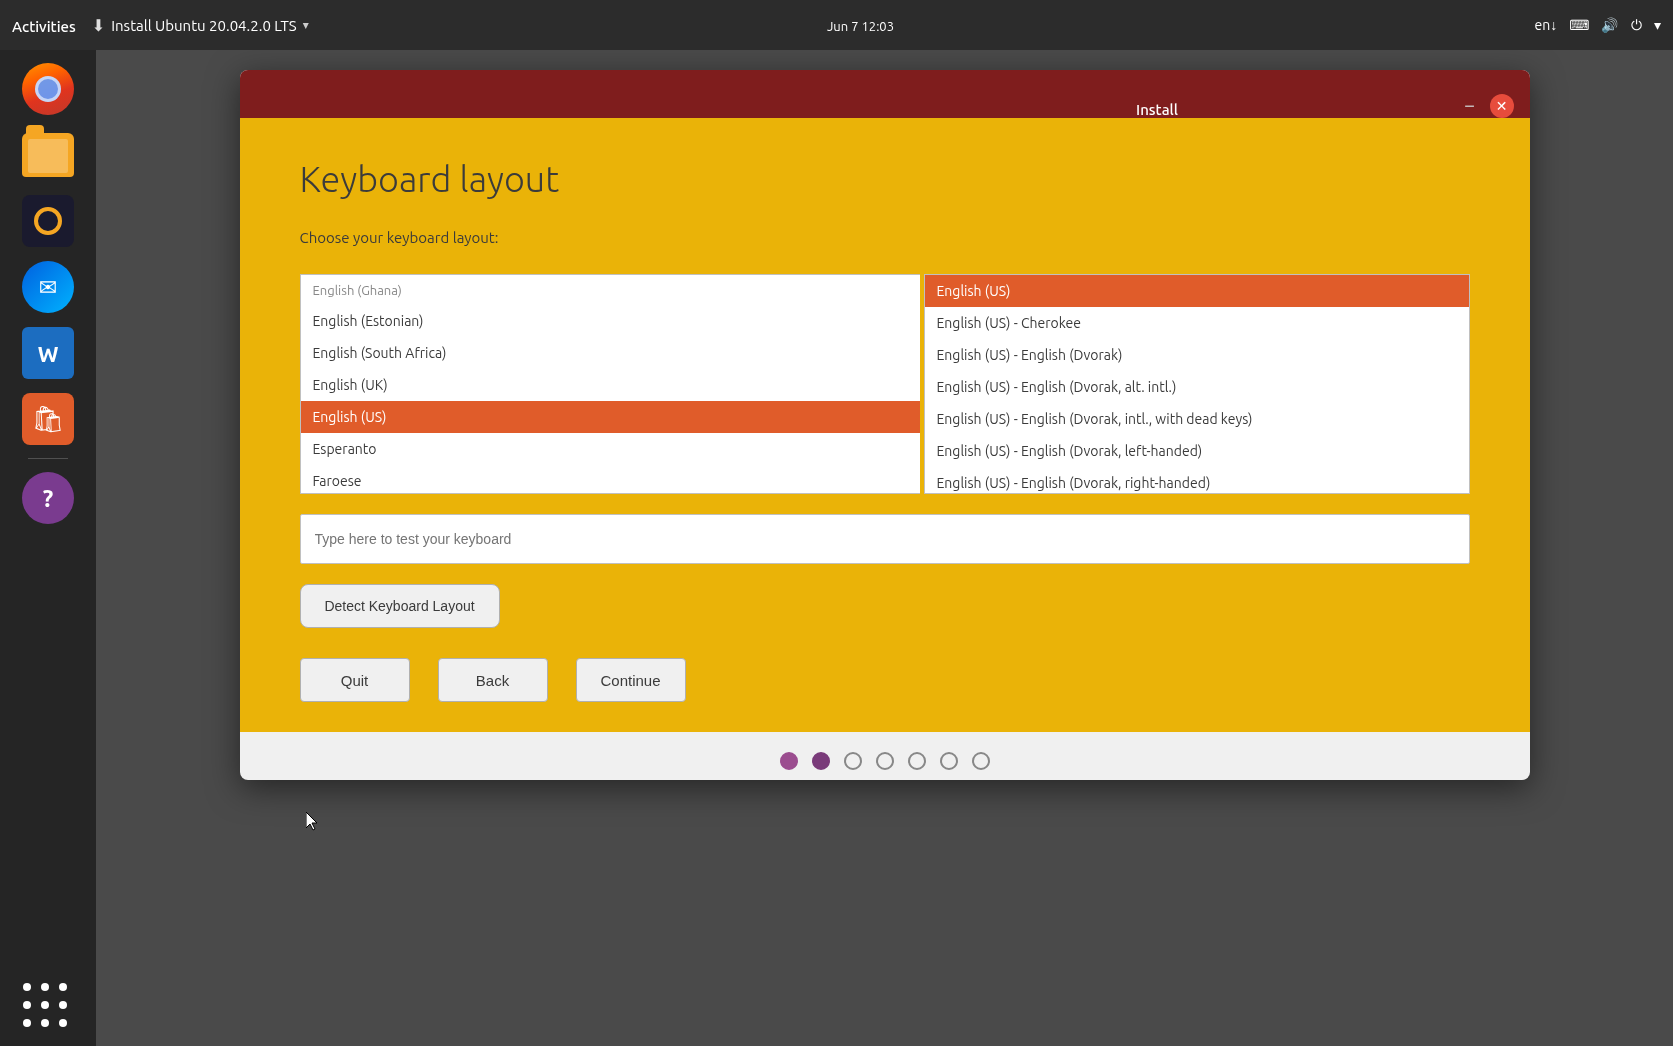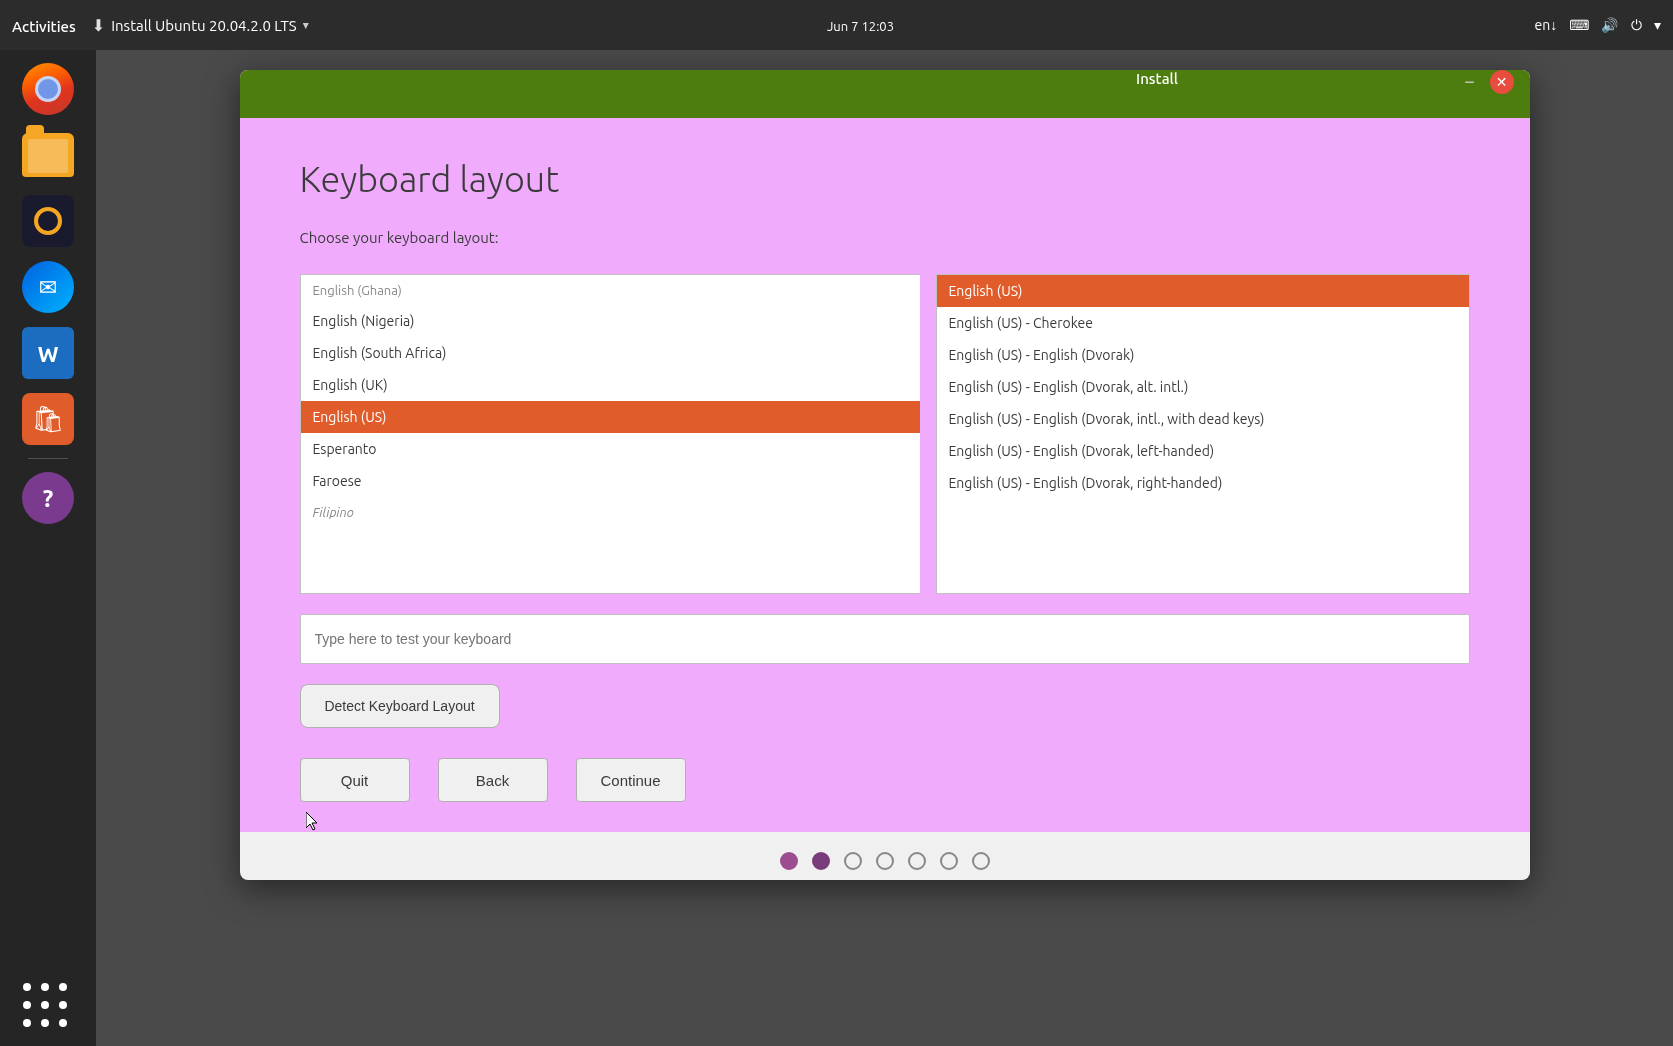--- a/index.html
+++ b/index.html
@@ -107,24 +107,24 @@
       background: #f0f0f0;
       border-radius: 8px;
       box-shadow: 0 8px 32px rgba(0,0,0,0.5);
       overflow: hidden;
       display: flex;
       flex-direction: column;
     }
 
     
     .window-titlebar {
-      background: #4d7c0f;
+      background: #7f1d1d;
       height: 48px;
       display: flex;
-      align-items: flex-start;
+      align-items: flex-end;
       justify-content: space-between;
       padding: 0 16px;
       color: white;
     }
     .window-title {
       font-size: 15px;
       font-weight: 500;
       flex: 1;
       text-align: center;
     }
@@ -136,21 +136,21 @@
       cursor: pointer;
       font-size: 14px;
       display: flex; align-items: center; justify-content: center;
     }
     .win-btn-min { background: transparent; color: #ccc; font-size: 18px; line-height: 1; }
     .win-btn-close { background: #e74c3c; color: white; }
     .window-spacer { flex: 1; }
 
     
     .window-content {
-      background: #f0abfc;
+      background: #eab308;
       padding: 40px 60px 30px 60px;
       display: flex;
       flex-direction: column;
       gap: 20px;
     }
 
     .page-title {
       font-size: 36px;
       font-weight: 300;
       color: #3b3b3b;
@@ -159,22 +159,22 @@
 
     .subtitle {
       font-size: 15px;
       color: #3b3b3b;
       margin-bottom: 8px;
     }
 
     
     .layout-lists {
       display: flex;
-      gap: 16px;
-      height: 320px;
+      gap: 4px;
+      height: 220px;
     }
     .layout-list-left {
       width: 620px;
       border: 1px solid #c0c0c0;
       background: white;
       overflow-y: auto;
       border-right: none;
     }
     .layout-list-right {
       flex: 1;
@@ -370,21 +370,21 @@
       </div>
 
       <div class="window-content">
         <h1 class="page-title">Keyboard layout</h1>
         <p class="subtitle">Choose your keyboard layout:</p>
 
         <div class="layout-lists">
 
           <div class="layout-list-left">
             <div class="list-item partial-top">English (Ghana)</div>
-            <div class="list-item">English (Nigeria)</div>
+            <div class="list-item">English (Estonian)</div>
             <div class="list-item">English (South Africa)</div>
             <div class="list-item">English (UK)</div>
             <div class="list-item selected">English (US)</div>
             <div class="list-item">Esperanto</div>
             <div class="list-item">Faroese</div>
             <div class="list-item" style="color:#888;font-size:13px;font-style:italic;">Filipino</div>
           </div>
 
           <div class="layout-list-right">
             <div class="list-item selected">English (US)</div>

